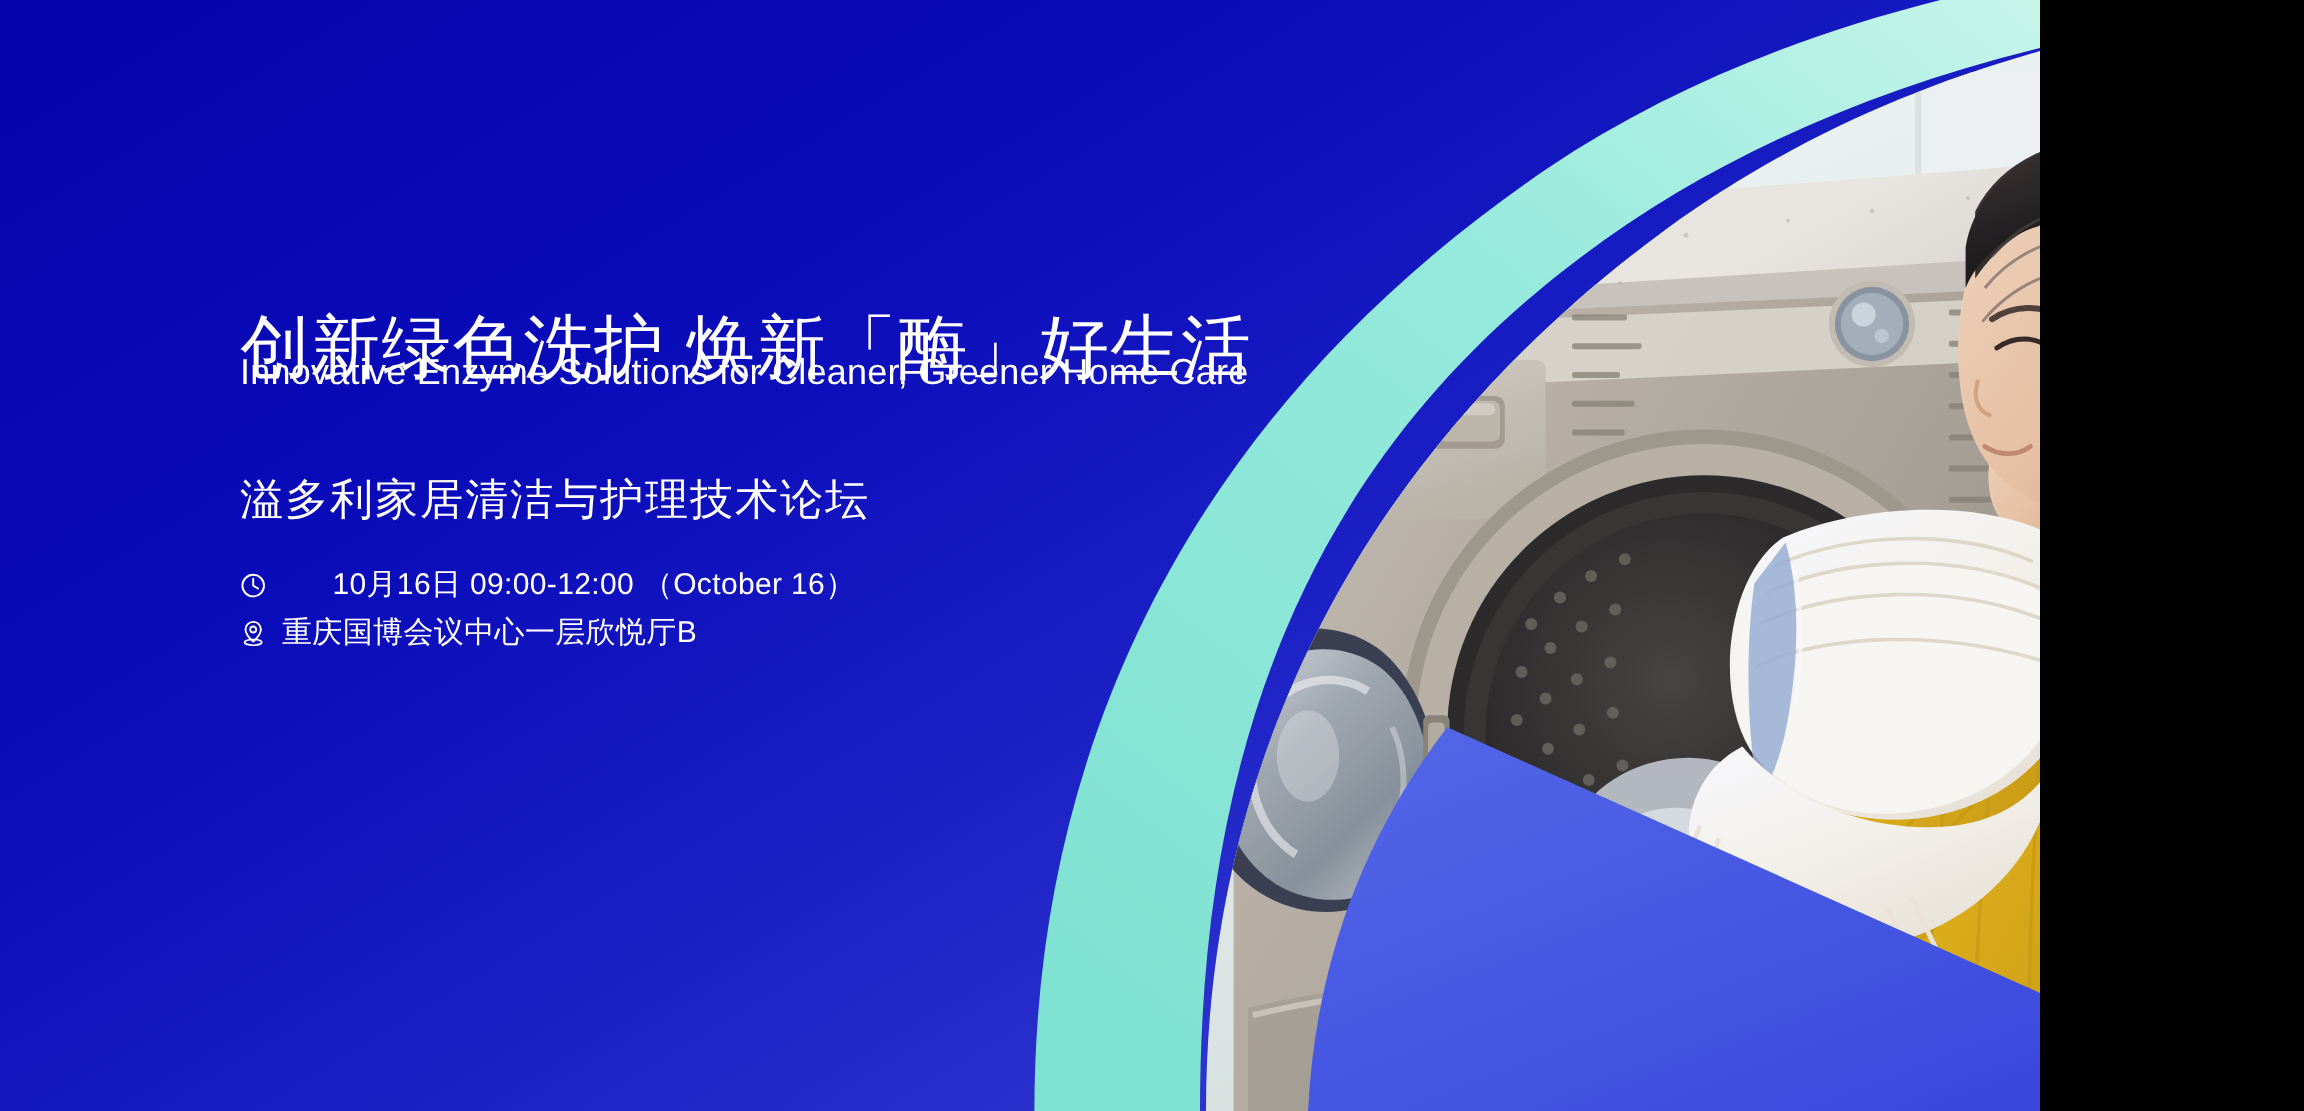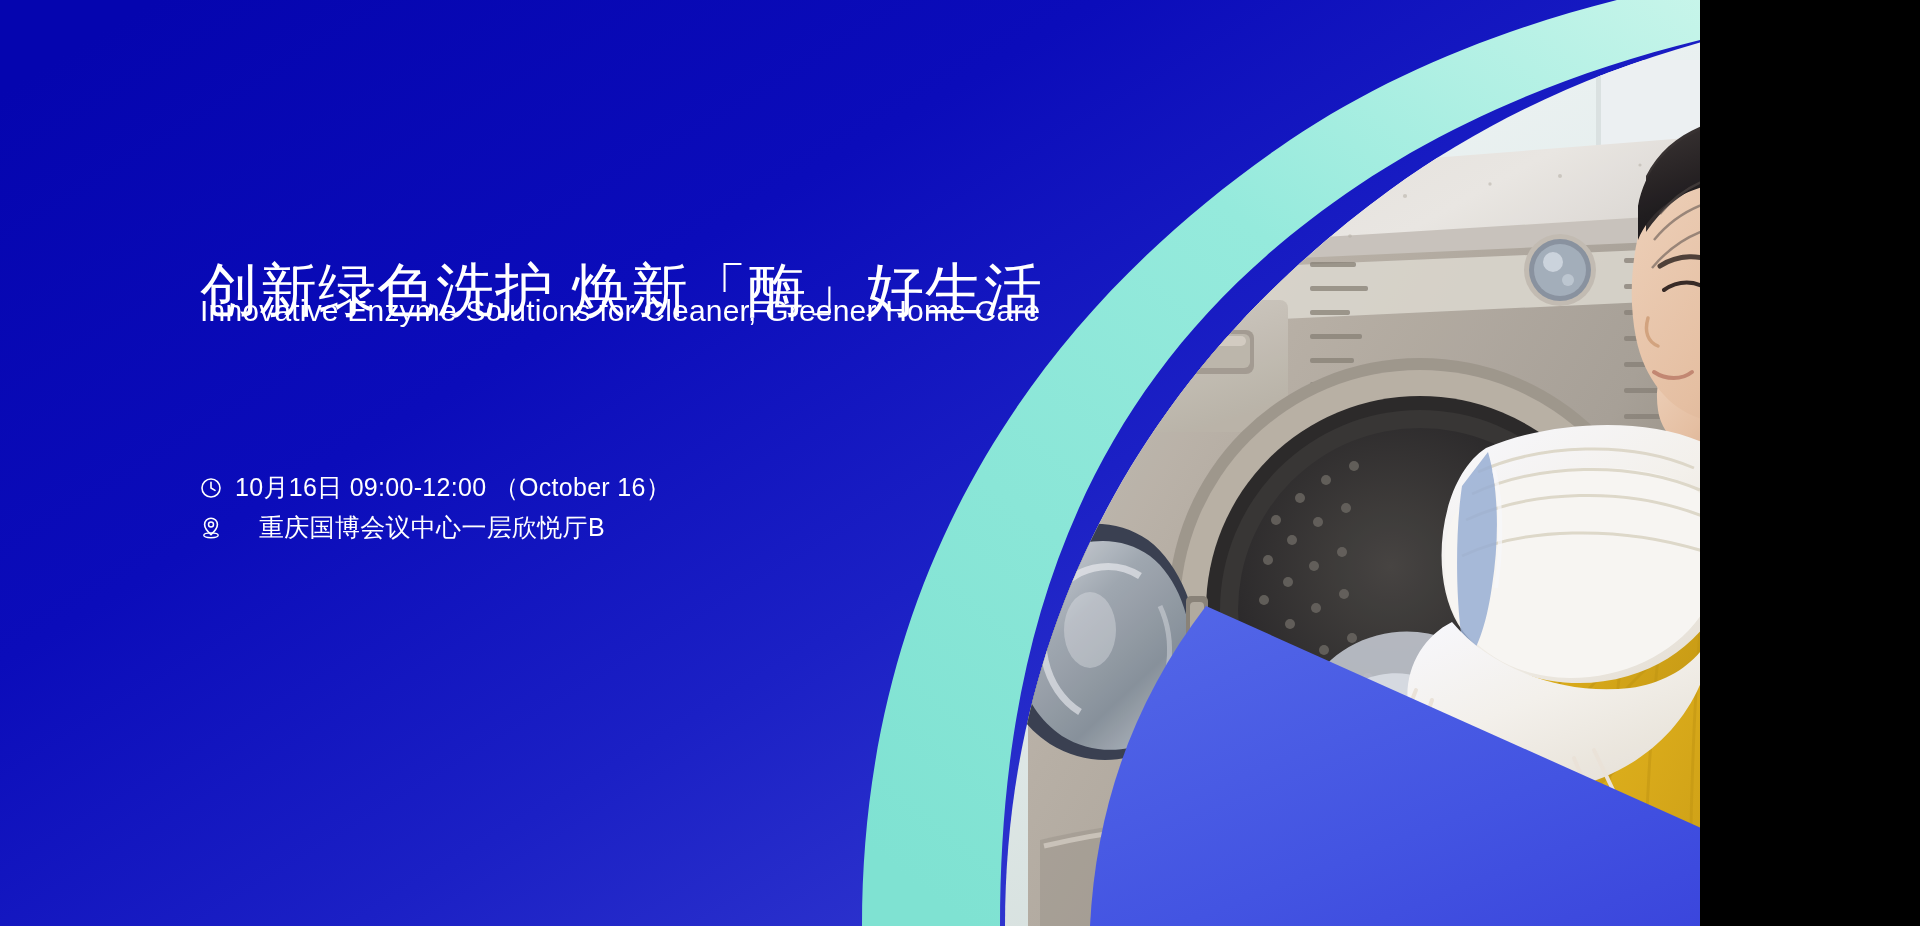--- a/index.html
+++ b/index.html
@@ -489,48 +489,49 @@
              C 960,906 940,926 860,926
              Z" fill="url(#bgGrad)" opacity="0"></path>
   </svg>
 
   <div id="content">
 
     <h1 class="title-cn">创新绿色洗护 焕新「酶」好生活</h1>
 
     <div class="title-en">Innovative Enzyme Solutions for Cleaner, Greener Home Care</div>
 
+    <h2 class="sub-cn">溢多利家居清洁与护理技术论坛</h2>
 
 
     <div class="info-block">
 
       <div class="info-row">
         <span class="info-icon">
           <svg width="22" height="26" viewBox="0 0 22 26" aria-hidden="true">
             <circle cx="11" cy="14" r="9" fill="none" stroke="#ffffff" stroke-width="1.6"></circle>
             <path d="M 11 8.2 L 11 14 L 15 16.4" fill="none" stroke="#ffffff" stroke-width="1.6" stroke-linecap="round" stroke-linejoin="round"></path>
           </svg>
         </span>
         <span class="info-texts">
-          <span class="info-line1" style="display: block;">10月16日 09:00-12:00 （October 16）</span>
+          <span class="info-line1" style="display: block; margin-left: 42px;">10月16日 09:00-12:00 （October 16）</span>
         </span>
       </div>
 
       <div class="info-row">
         <span class="info-icon">
           <svg width="22" height="26" viewBox="0 0 22 26" aria-hidden="true">
             <path d="M 11 4.2
                      C 14.6 4.2 17.4 7.0 17.4 10.6
                      C 17.4 14.6 13.3 18.6 11 20.6
                      C 8.7 18.6 4.6 14.6 4.6 10.6
                      C 4.6 7.0 7.4 4.2 11 4.2 Z" fill="none" stroke="#ffffff" stroke-width="1.6" stroke-linejoin="round"></path>
             <circle cx="11" cy="10.6" r="2.5" fill="none" stroke="#ffffff" stroke-width="1.5"></circle>
             <ellipse cx="11" cy="21.3" rx="7.2" ry="2.4" fill="none" stroke="#ffffff" stroke-width="1.4"></ellipse>
           </svg>
         </span>
         <span class="info-texts">
-          <span class="info-line1" style="display: block; margin-left: 24px;">重庆国博会议中心一层欣悦厅B</span>
+          <span class="info-line1" style="display: block;">重庆国博会议中心一层欣悦厅B</span>
         </span>
       </div>
 
     </div>
   </div>
 </div>
 
 </body></html>

